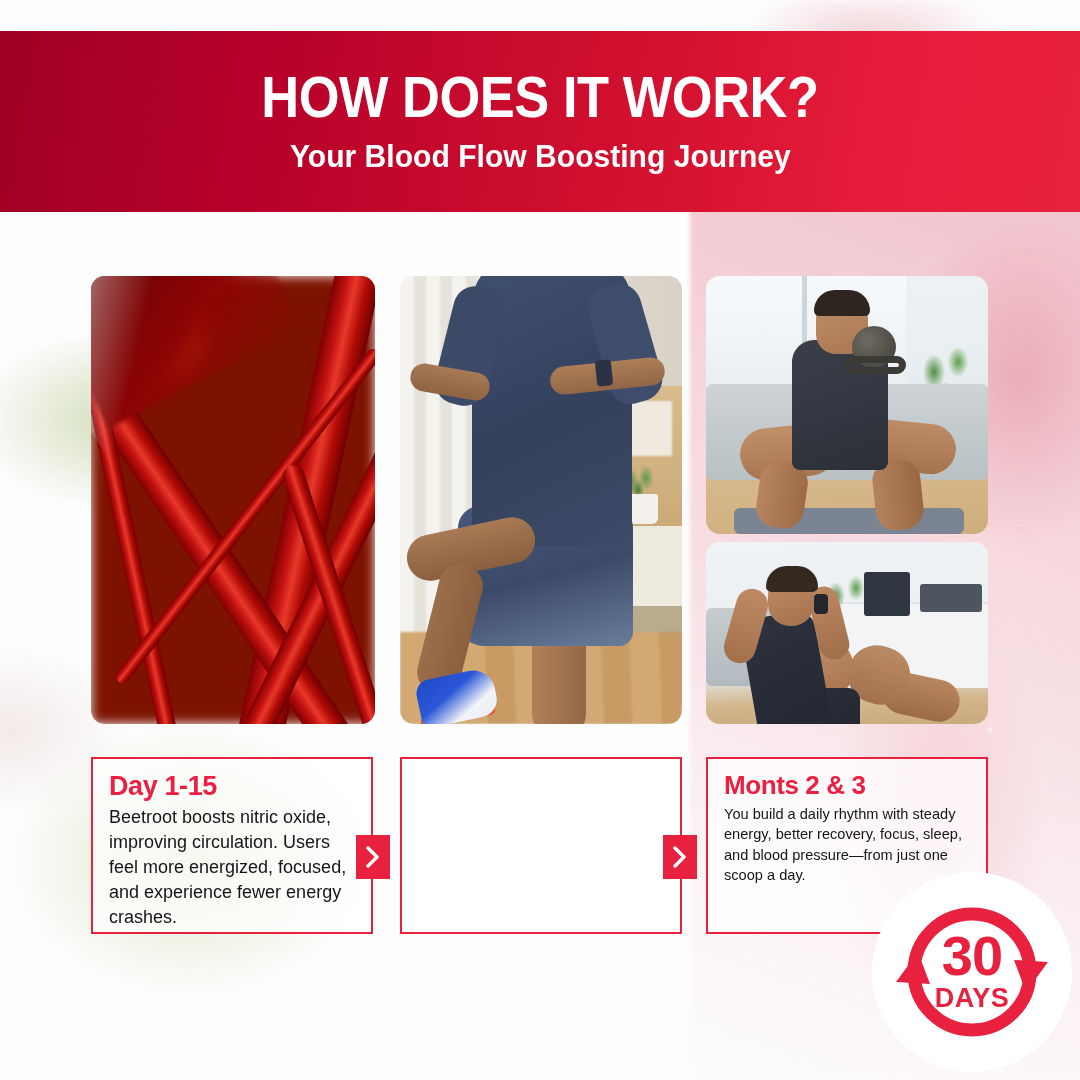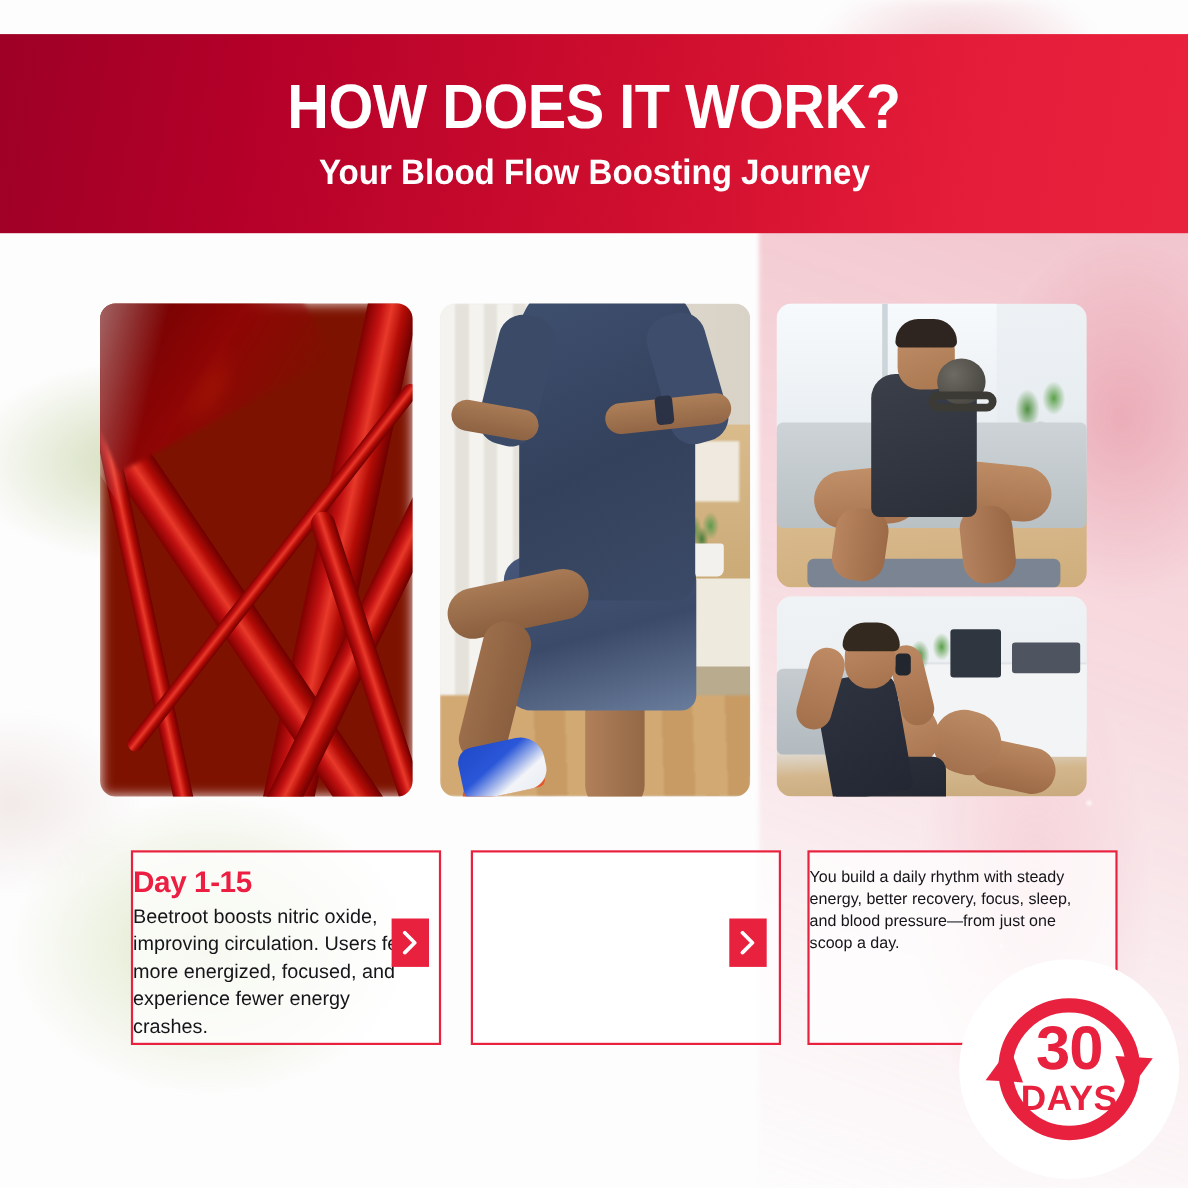--- a/index.html
+++ b/index.html
@@ -193,24 +193,23 @@
   .arm-b-r { position:absolute; left:108px; top:44px; width:30px; height:74px; background:linear-gradient(180deg,#bb8862,#a16e4a); border-radius:16px; transform:rotate(-14deg); }
   .watch-b { position:absolute; left:108px; top:52px; width:14px; height:20px; background:#22262f; border-radius:4px; }
   .shorts-b { position:absolute; left:54px; top:146px; width:100px; height:52px; background:linear-gradient(160deg,#2c313d,#21252f); border-radius:12px; }
   .knee-b-1 { position:absolute; left:82px; top:96px; width:66px; height:62px; background:linear-gradient(180deg,#c08f68,#a87550); border-radius:30px; transform:rotate(-22deg); }
   .knee-b-2 { position:absolute; left:142px; top:104px; width:62px; height:58px; background:linear-gradient(180deg,#bb8b65,#a3714d); border-radius:28px; transform:rotate(16deg); }
   .calf-b { position:absolute; left:176px; top:134px; width:78px; height:42px; background:linear-gradient(180deg,#b8865f,#9d6a47); border-radius:22px; transform:rotate(12deg); }
 
   
   #cards-row { position:absolute; left:0; top:757px; width:1080px; height:185px; z-index:4; }
   .step-card {
-    position:absolute; top:16px; width:282px; height:177px;
+    position:absolute; top:0; width:282px; height:177px;
     border:2px solid #e8213f; background:rgba(255,255,255,0.74);
-    padding:13px 16px 0 0;
-    margin-left:28px;
+    padding:13px 16px 0 16px;
   }
   #card-1 { left:91px; }
   #card-2 { left:400px; }
   #card-3 { left:706px; }
   .card-title { color:#ec1f43; font-size:27px; font-weight:bold; letter-spacing:-0.4px; line-height:1.05; margin-bottom:5px; }
   #card-3 .card-title { font-size:26px; }
   .card-body { color:#15151a; font-size:18px; line-height:1.38; font-weight:500; }
   #card-3 .card-body { font-size:14.6px; }
 
   .arrow-connector {
@@ -226,21 +225,21 @@
     position:absolute; left:872px; top:872px; width:200px; height:200px;
     background:#ffffff; border-radius:50%; z-index:8;
     display:flex; align-items:center; justify-content:center;
   }
   #badge-30-days .badge-inner { position:relative; width:168px; height:168px; }
   .badge-text {
     position:absolute; inset:0; display:flex; flex-direction:column;
     align-items:center; justify-content:center; color:#e8213f;
   }
   .badge-num { font-size:56px; font-weight:bold; line-height:0.92; letter-spacing:-1px; }
-  .badge-unit { font-size:32px; font-weight:bold; letter-spacing:0.5px; margin-top:1px; }
+  .badge-unit { font-size:27px; font-weight:bold; letter-spacing:0.5px; margin-top:1px; }
 </style>
 </head>
 <body>
 
 <div id="bg-layer">
   <div class="bg-leaf"></div>
   <div class="bg-leaf-veins"></div>
   <div class="bg-splash-top"></div>
   <div class="bg-splash-right"></div>
   <div class="bg-splash-droplets"></div>
@@ -345,20 +344,21 @@
   <div class="step-card" id="card-2">
   </div>
 
   <div class="arrow-connector" id="arrow-2">
     <svg width="16" height="22" viewBox="0 0 16 22" aria-hidden="true">
       <path d="M3 2 L12 11 L3 20" fill="none" stroke="#ffffff" stroke-width="3.4" stroke-linecap="round" stroke-linejoin="round"></path>
     </svg>
   </div>
 
   <div class="step-card" id="card-3">
+    <div class="card-title">Monts 2 &amp; 3</div>
     <div class="card-body">You build a daily rhythm with steady energy, better recovery, focus, sleep, and blood pressure—from just one scoop a day.</div>
   </div>
 
 </div>
 
 <div id="badge-30-days">
   <div class="badge-inner">
     <svg width="168" height="168" viewBox="0 0 168 168">
       <path d="M 26 84 A 58 58 0 0 1 142 84" fill="none" stroke="#e8213f" stroke-width="13" stroke-linecap="butt"></path>
       <path d="M 142 84 A 58 58 0 0 1 26 84" fill="none" stroke="#e8213f" stroke-width="13" stroke-linecap="butt"></path>

